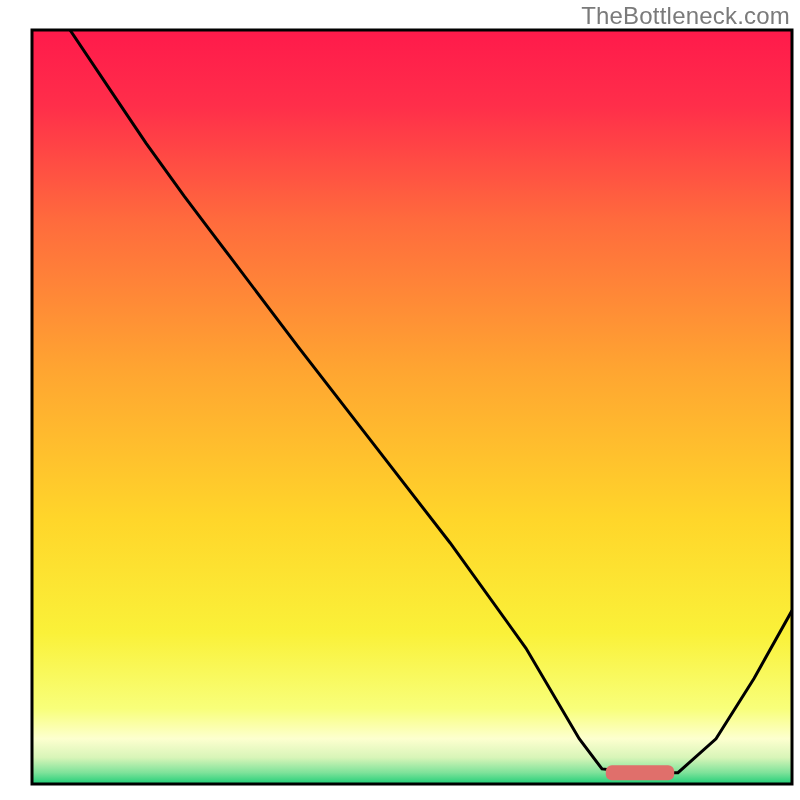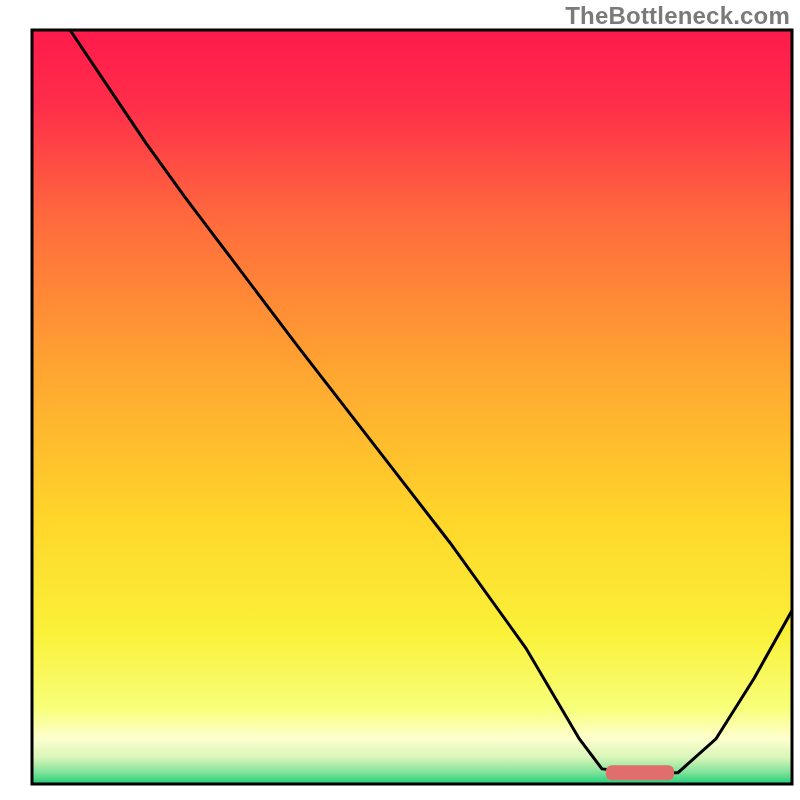--- a/index.html
+++ b/index.html
@@ -14,21 +14,21 @@
     position: relative;
     width: 800px;
     height: 800px;
     overflow: hidden;
   }
   .watermark {
     position: absolute;
     top: 2px;
     right: 10px;
     font-size: 24px;
-    font-weight: 700;
+    font-weight: 400;
     color: #7a7a7a;
     letter-spacing: 0.2px;
     z-index: 10;
   }
   svg.plot {
     position: absolute;
     left: 0;
     top: 0;
     width: 800px;
     height: 800px;

